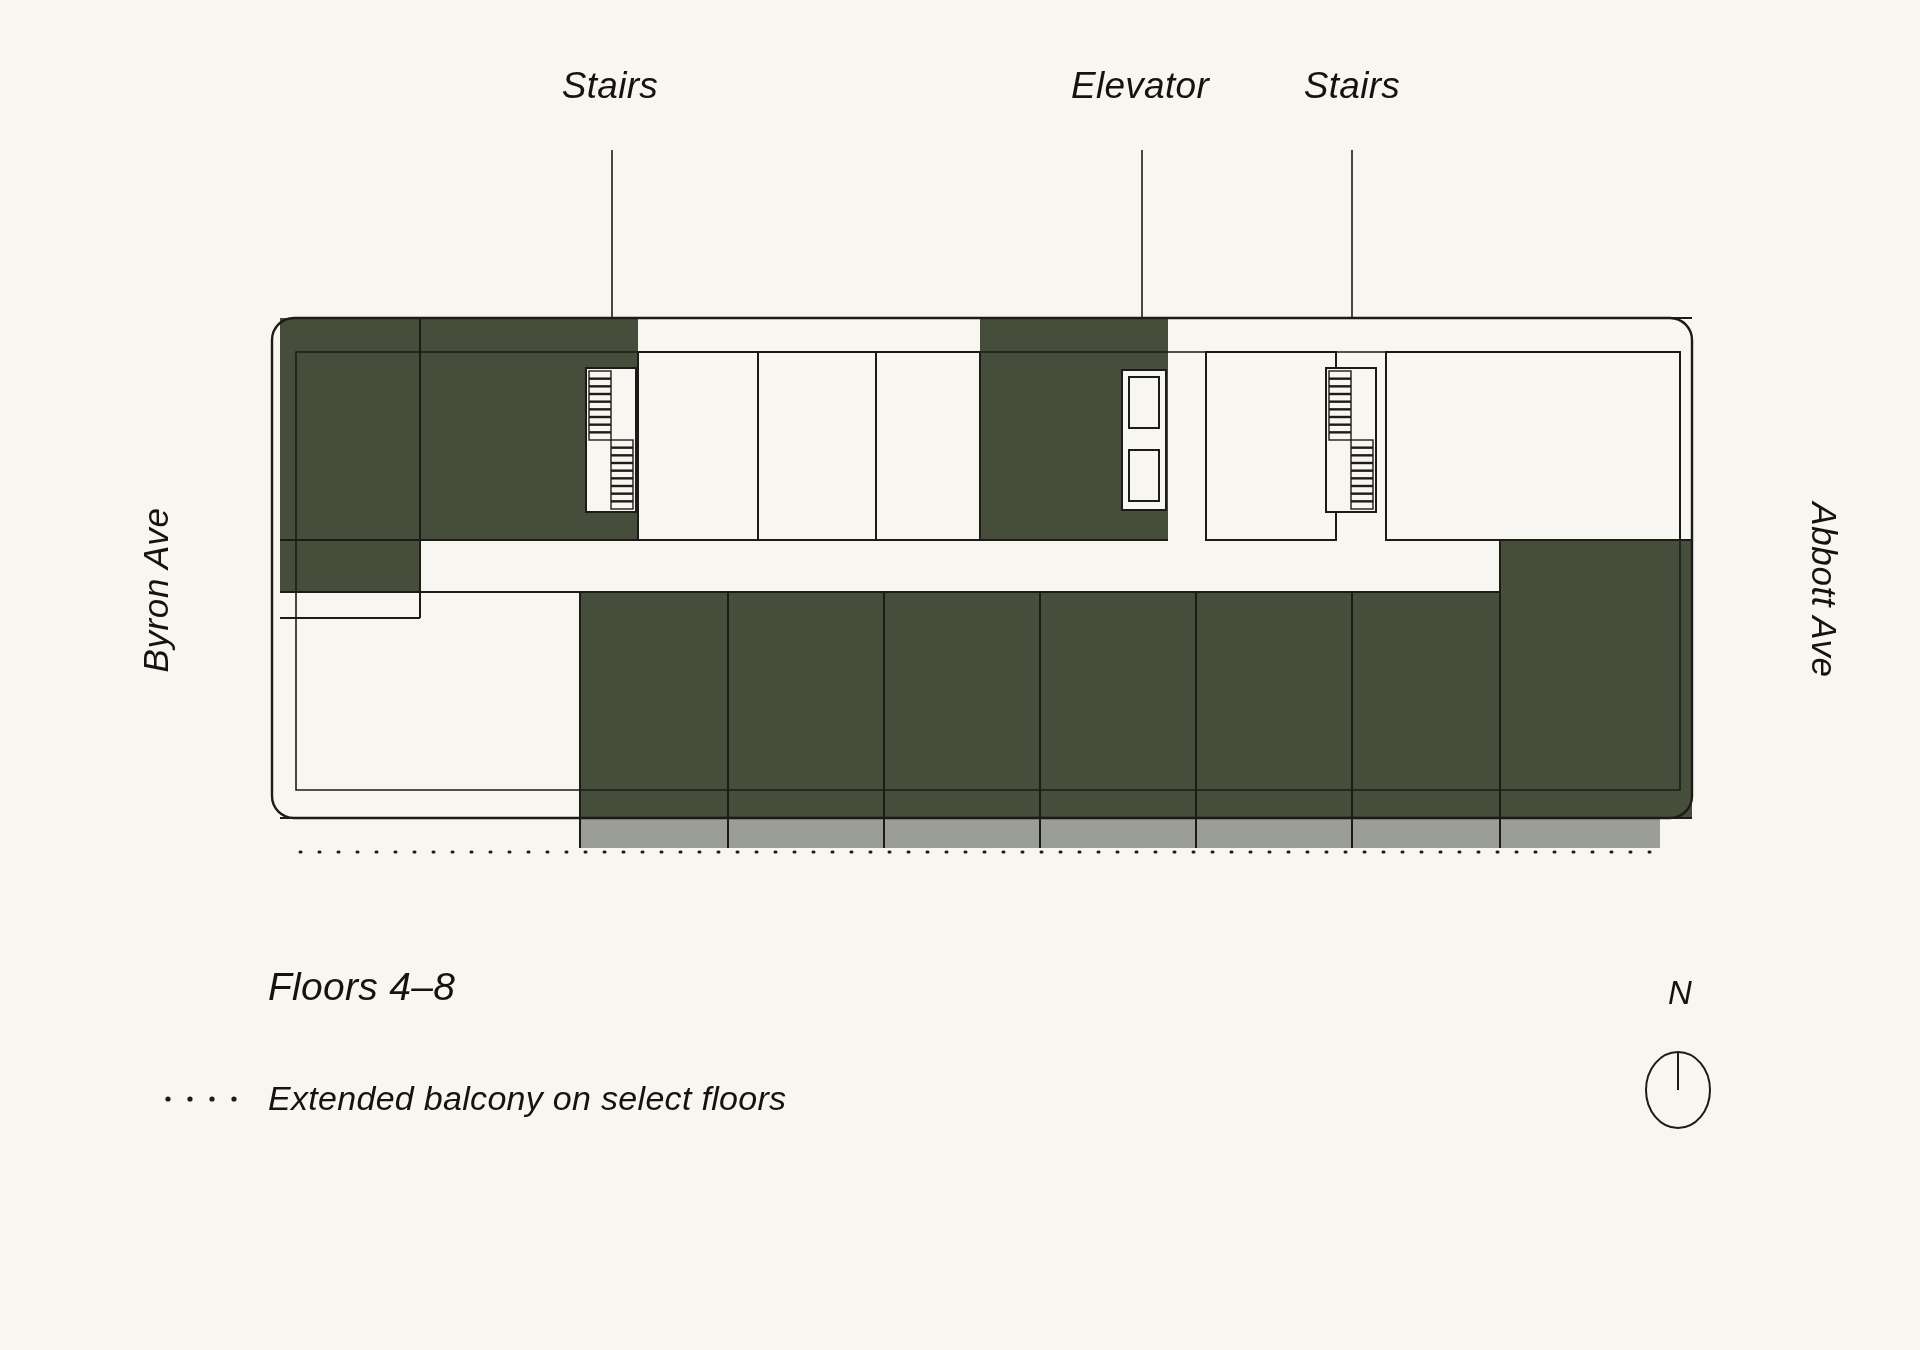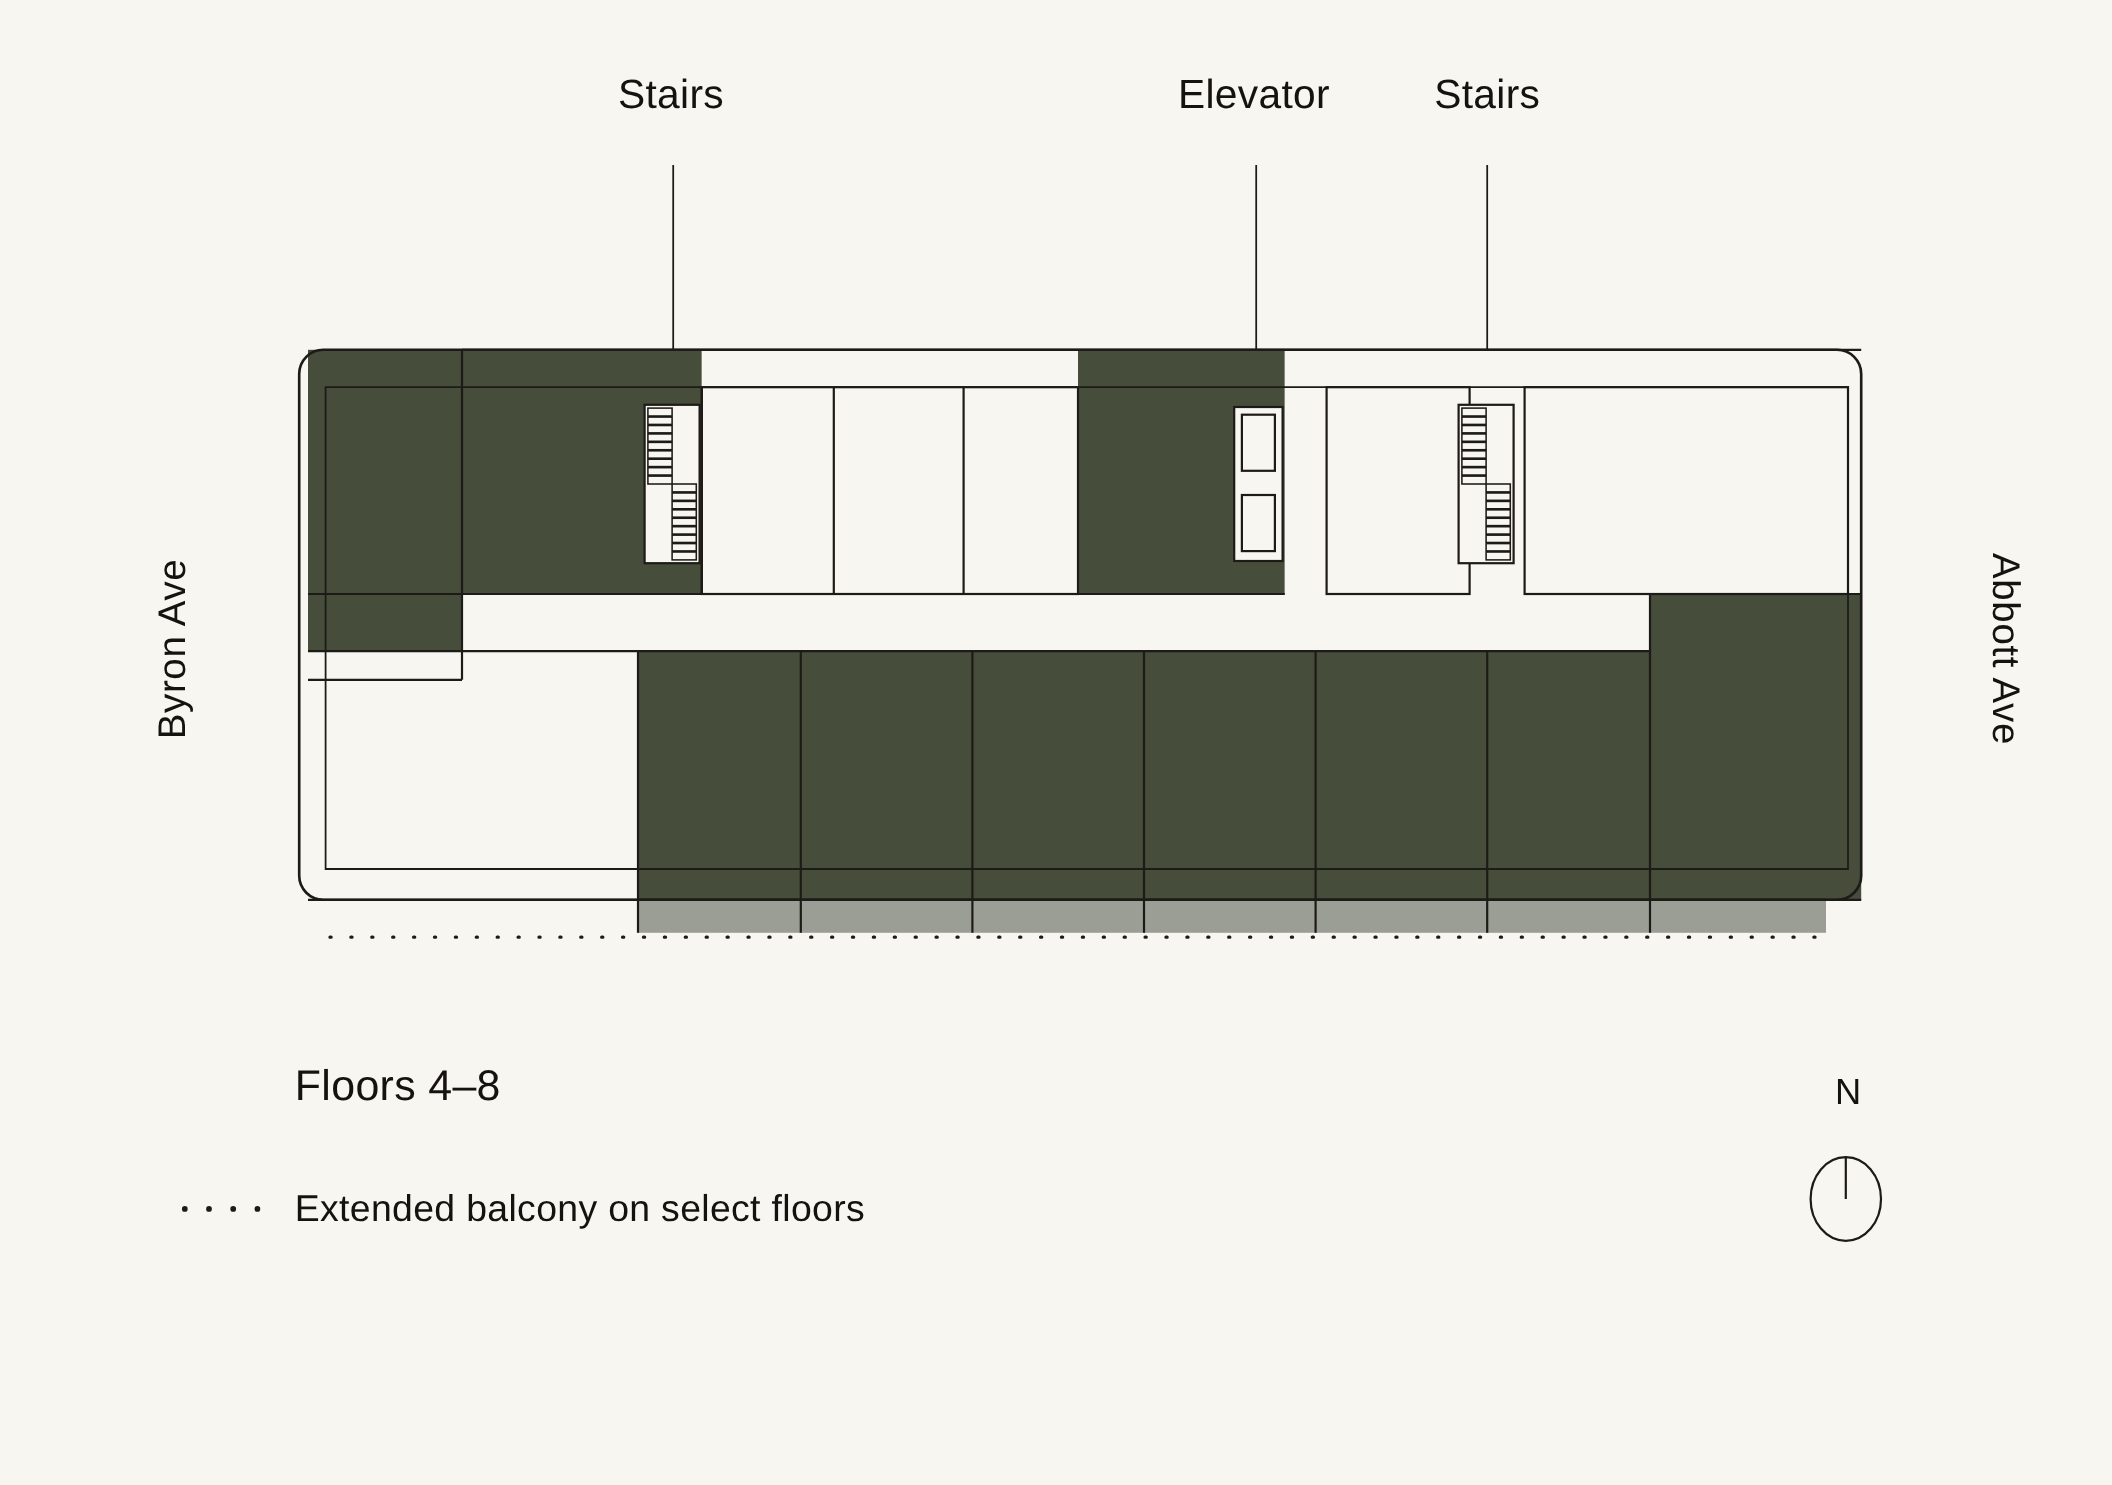--- a/index.html
+++ b/index.html
@@ -14,20 +14,21 @@
     font-family: "Liberation Sans", "DejaVu Sans", sans-serif;
     overflow: hidden;
     position: relative;
   }
 
   #plan-root {
     position: absolute;
     inset: 0;
     width: 1920px;
     height: 959px;
+    font-style: italic;
   }
 
   svg.plan-canvas {
     display: block;
     width: 1920px;
     height: 1350px;
   }
 
   
   .callout-label {

